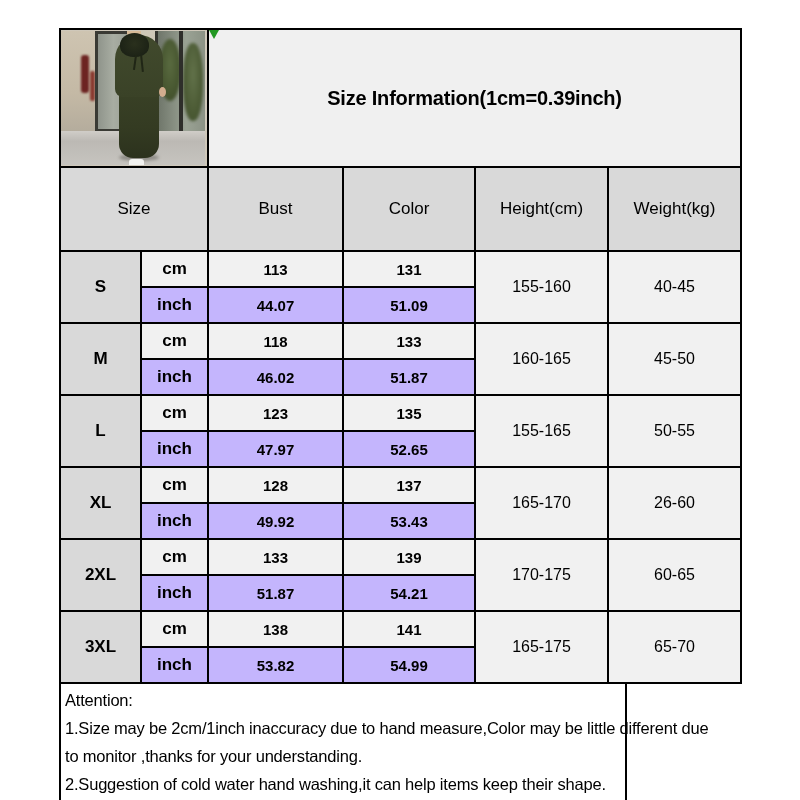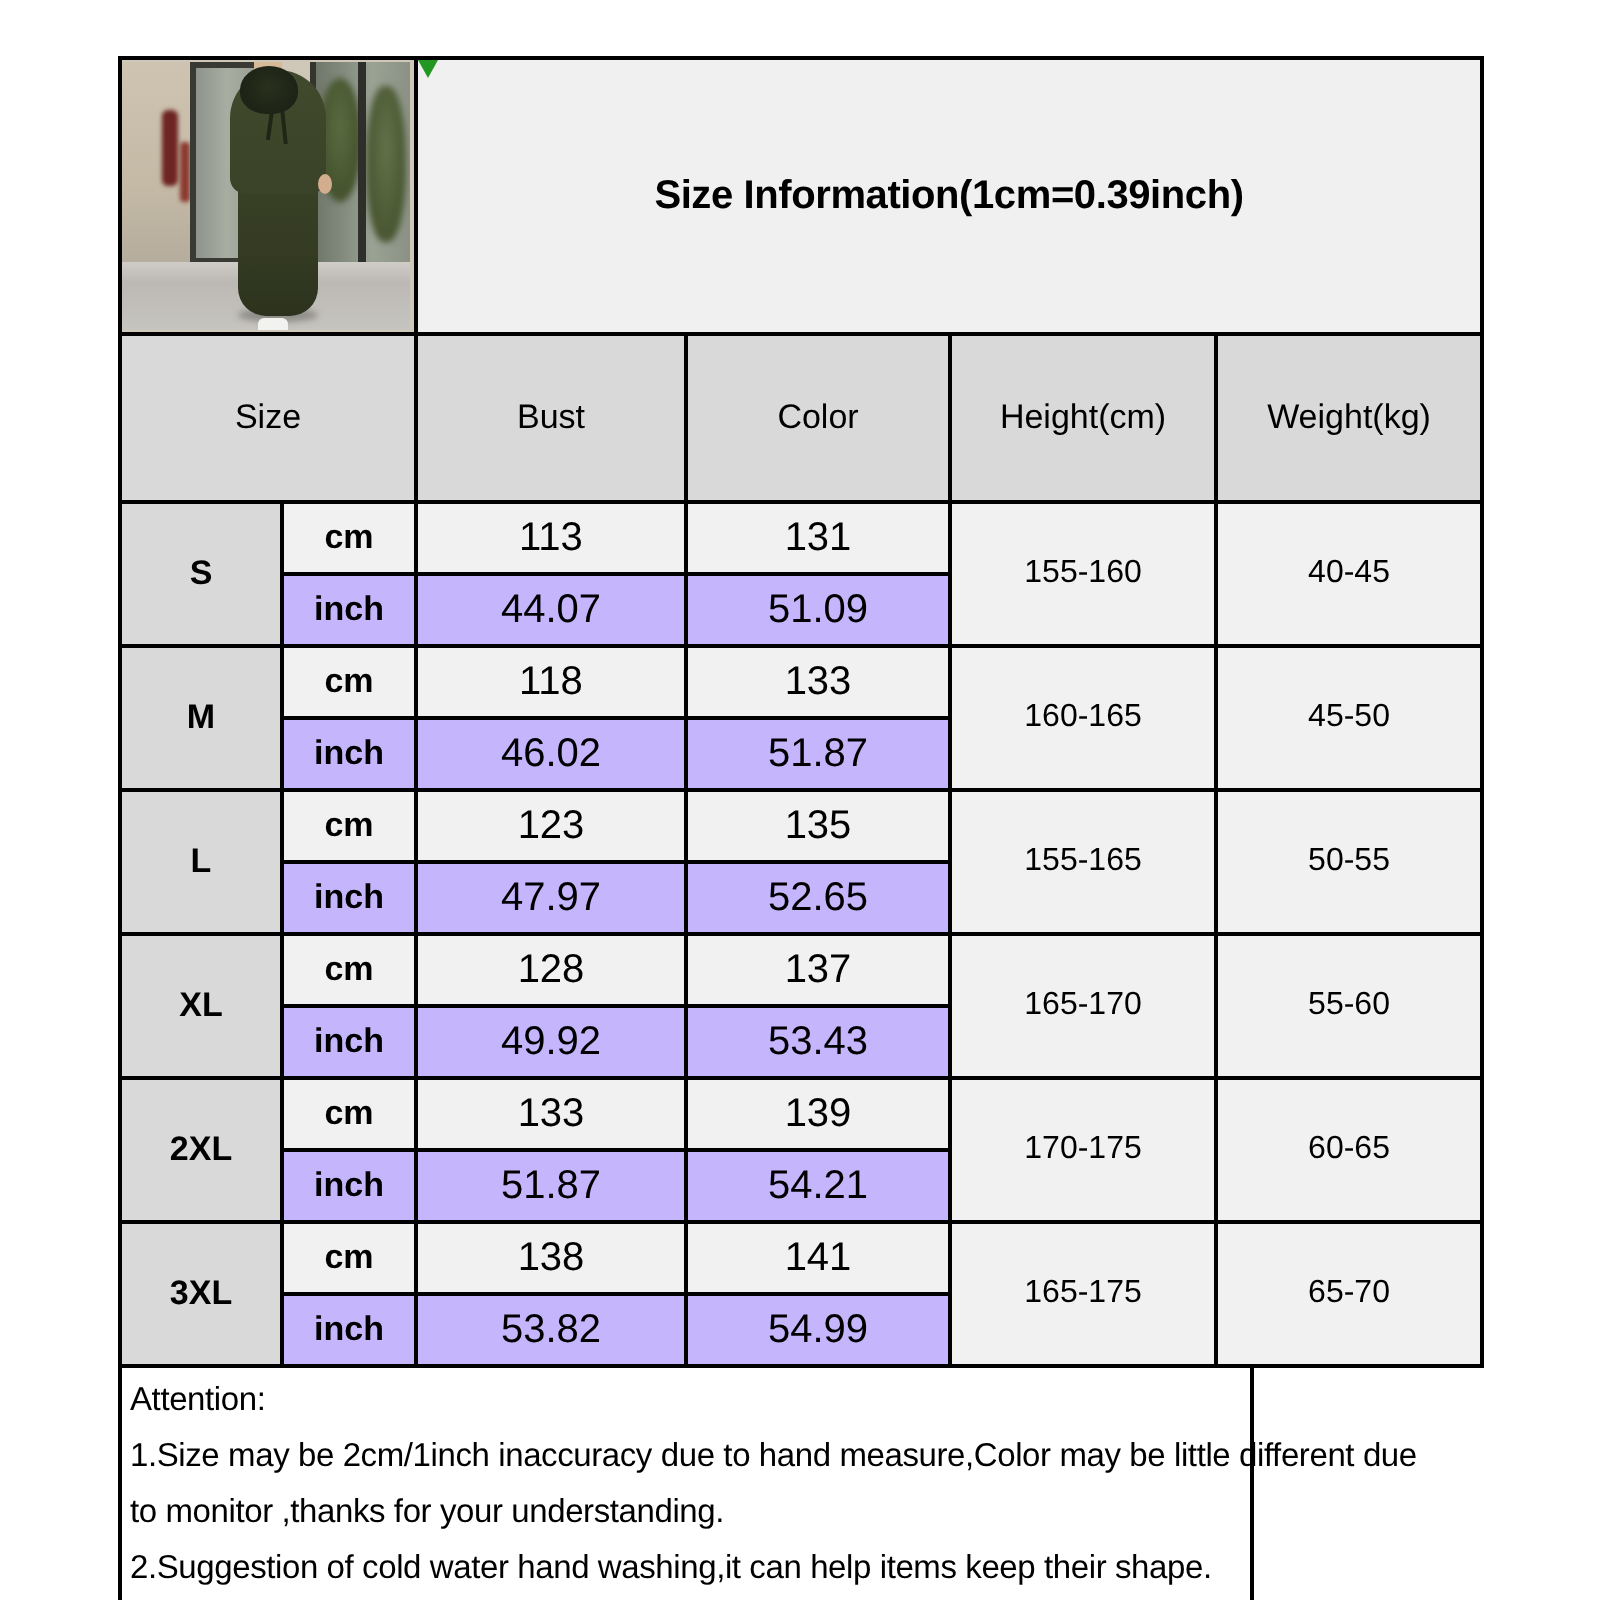--- a/index.html
+++ b/index.html
@@ -46,21 +46,21 @@
     background: #d9d9d9;
     font-weight: normal;
     font-size: 17px;
   }
   td.size-cell {
     background: #d9d9d9;
     font-weight: bold;
     font-size: 17px;
   }
   td.unit-cell { font-weight: bold; font-size: 17px; text-align: center; }
-  td.val { font-weight: normal; font-size: 20px; }
+  td.val { font-weight: bold; font-size: 15px; }
   tr.cm-sub td.unit-cell, tr.cm-sub td.val { background: #f1f1f1; }
   tr.inch-sub td.unit-cell, tr.inch-sub td.val { background: #c4b5fd; }
   td.merged { background: #f1f1f1; font-weight: normal; font-size: 16px; }
   
   tr.inch-sub td { border-top-width: 1px; }
 
   .attention-box {
     box-sizing: border-box;
     width: 568px;
     height: 141px;
@@ -207,21 +207,21 @@
       <td class="val">47.97</td>
       <td class="val">52.65</td>
     </tr>
 
     <tr class="data-row cm-sub">
       <td rowspan="2" class="size-cell">XL</td>
       <td class="unit-cell">cm</td>
       <td class="val">128</td>
       <td class="val">137</td>
       <td rowspan="2" class="merged">165-170</td>
-      <td rowspan="2" class="merged">55-60</td>
+      <td rowspan="2" class="merged">26-60</td>
     </tr>
     <tr class="data-row inch-sub">
       <td class="unit-cell">inch</td>
       <td class="val">49.92</td>
       <td class="val">53.43</td>
     </tr>
 
     <tr class="data-row cm-sub">
       <td rowspan="2" class="size-cell">2XL</td>
       <td class="unit-cell">cm</td>

